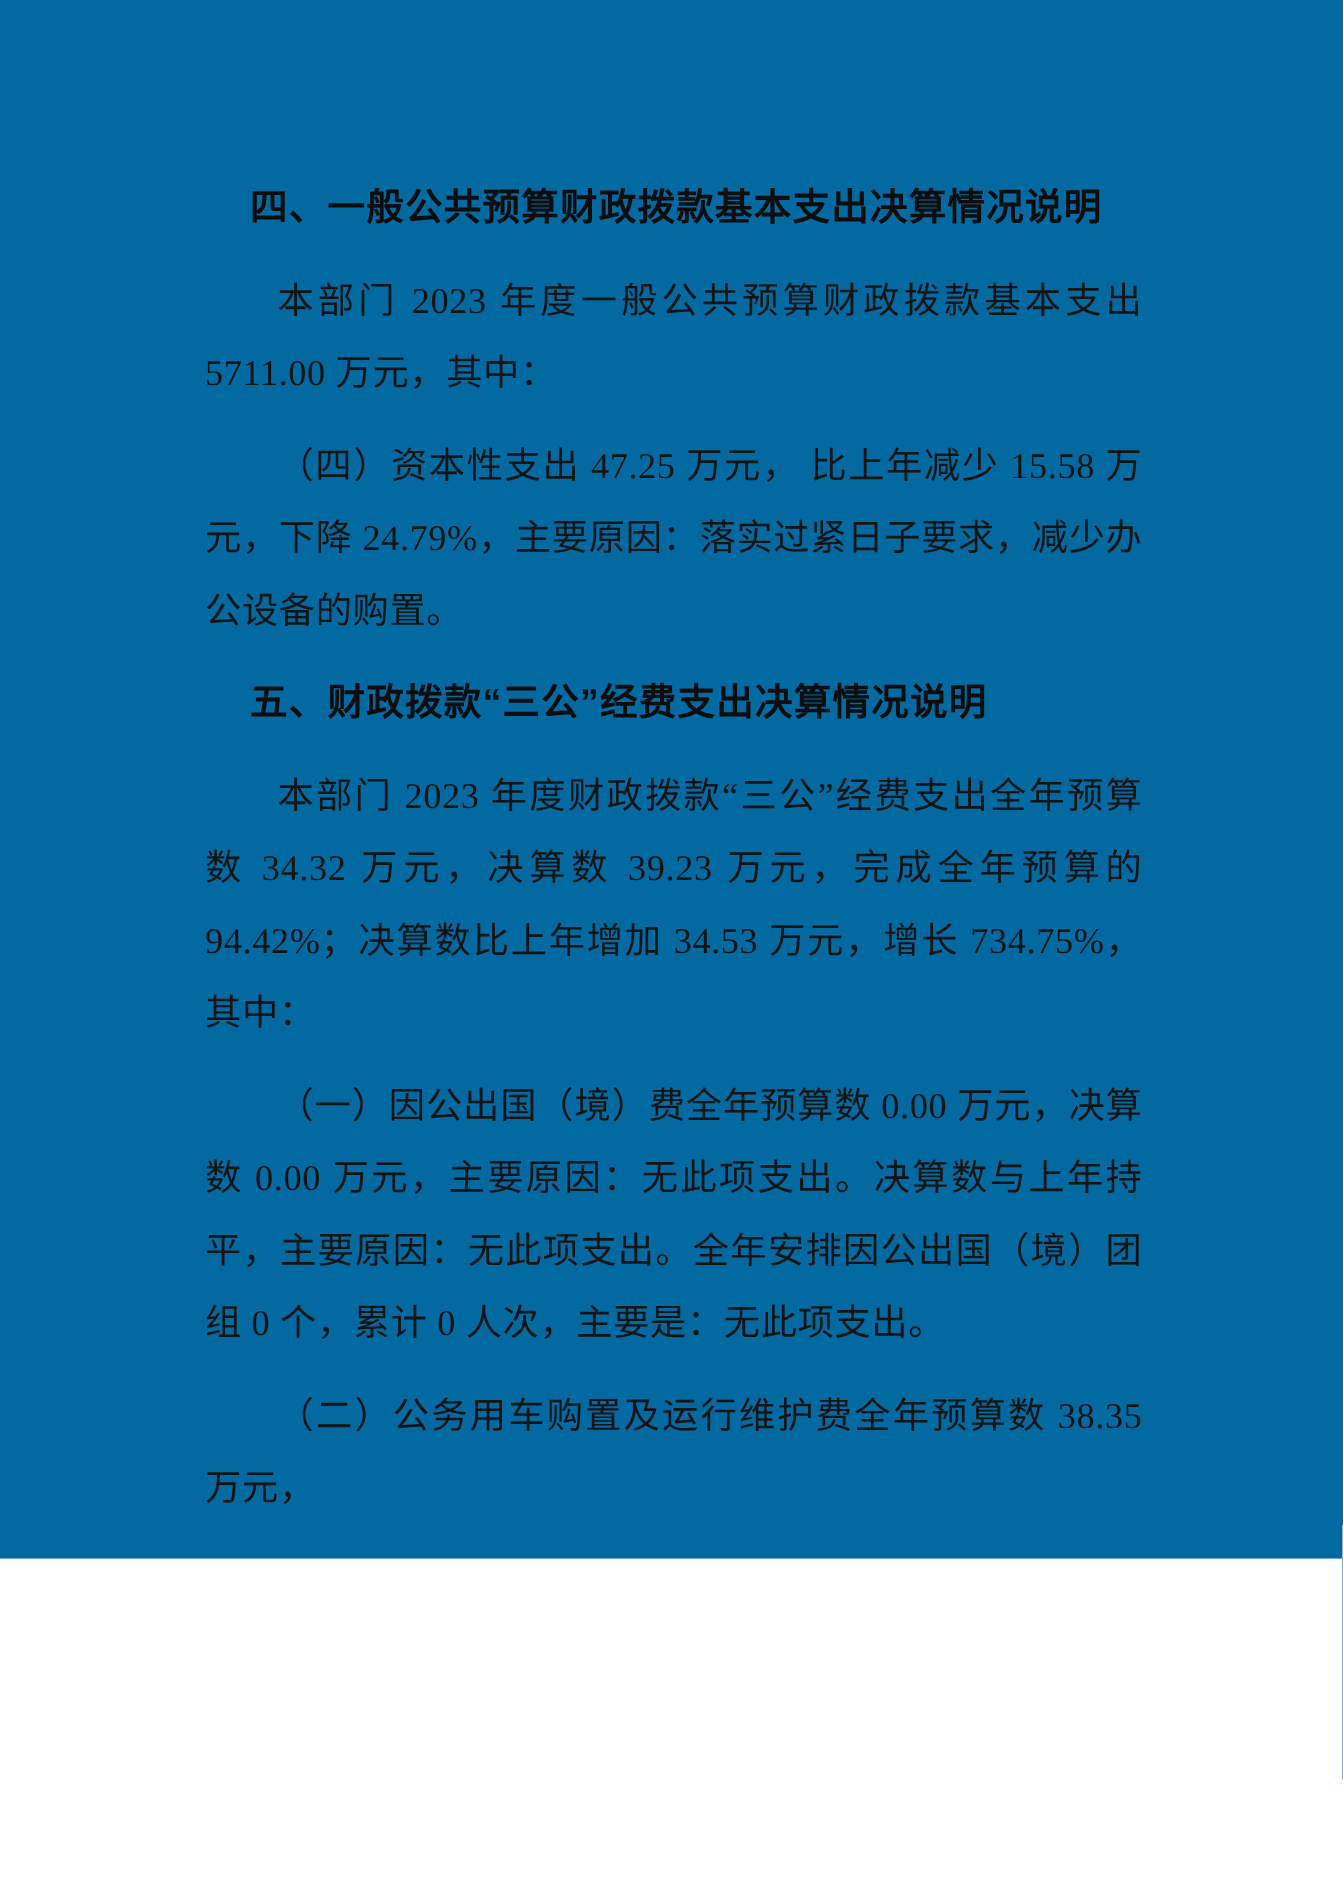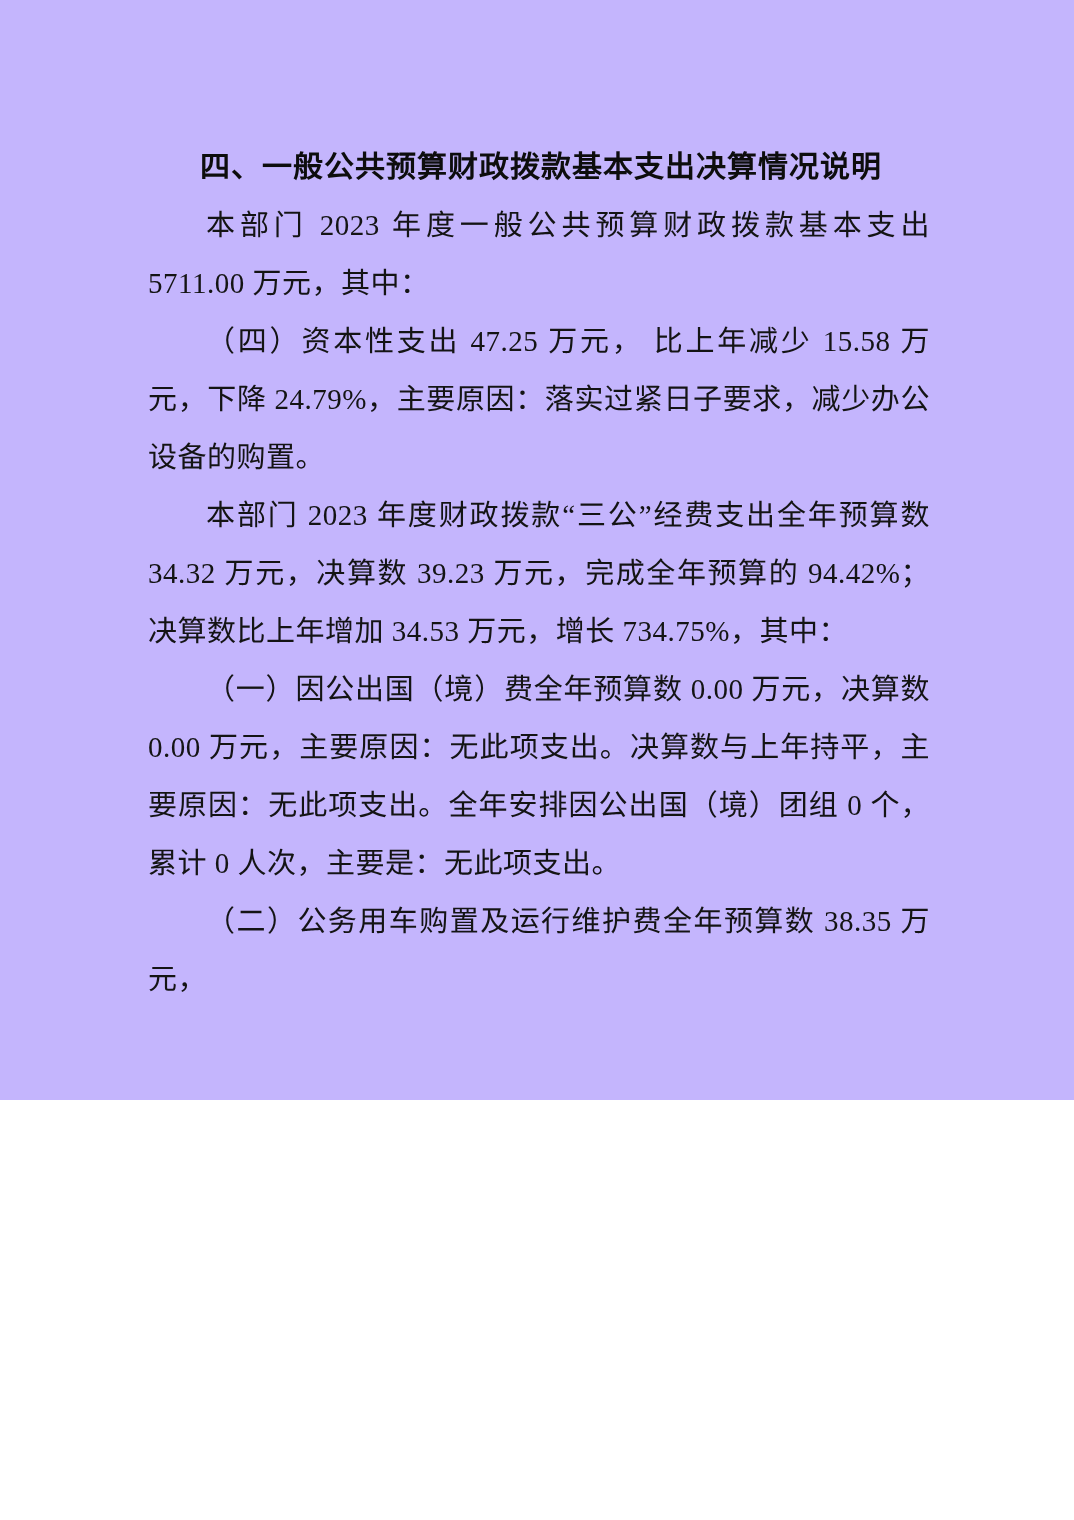--- a/index.html
+++ b/index.html
@@ -3,22 +3,22 @@
 <meta charset="utf-8">
 <style>
   html, body {
     margin: 0;
     padding: 0;
     background: #ffffff;
   }
   .page {
     position: relative;
     width: 1074px;
-    height: 1100px;
-    background: #c4b5fd;
+    height: 1247px;
+    background: #0369a1;
     color: #111111;
     overflow: hidden;
     font-family: "Liberation Serif", "DejaVu Serif", serif;
   }
   .content {
     position: absolute;
     top: 138px;
     left: 148px;
     width: 782px;
   }
@@ -28,21 +28,21 @@
     font-size: 30px;
     line-height: 58px;
     margin: 0;
     text-indent: 52px;
     color: #0d0d0d;
     letter-spacing: 1px;
   }
   .para {
     font-size: 29px;
     line-height: 58px;
-    margin: 0;
+    margin: 16px;
     text-indent: 58px;
     text-align: justify;
     color: #141414;
     letter-spacing: 0.5px;
   }
   .footer {
     position: absolute;
     top: 1412px;
     left: 0;
     width: 100%;
@@ -61,20 +61,21 @@
 
     <h2 class="heading">四、一般公共预算财政拨款基本支出决算情况说明</h2>
 
     <p class="para">本部门 2023 年度一般公共预算财政拨款基本支出 5711.00 万元，其中：</p>
 
 
 
 
     <p class="para">（四）资本性支出 47.25 万元， 比上年减少 15.58 万元，下降 24.79%，主要原因：落实过紧日子要求，减少办公设备的购置。</p>
 
+    <h2 class="heading">五、财政拨款“三公”经费支出决算情况说明</h2>
 
     <p class="para">本部门 2023 年度财政拨款“三公”经费支出全年预算数 34.32 万元，决算数 39.23 万元，完成全年预算的 94.42%；决算数比上年增加 34.53 万元，增长 734.75%，其中：</p>
 
     <p class="para">（一）因公出国（境）费全年预算数 0.00 万元，决算数 0.00 万元，主要原因：无此项支出。决算数与上年持平，主要原因：无此项支出。全年安排因公出国（境）团组 0 个，累计 0 人次，主要是：无此项支出。</p>
 
     <p class="para">（二）公务用车购置及运行维护费全年预算数 38.35 万元，</p>
 
   </div>
 
   <div class="footer">— 21 —</div>

